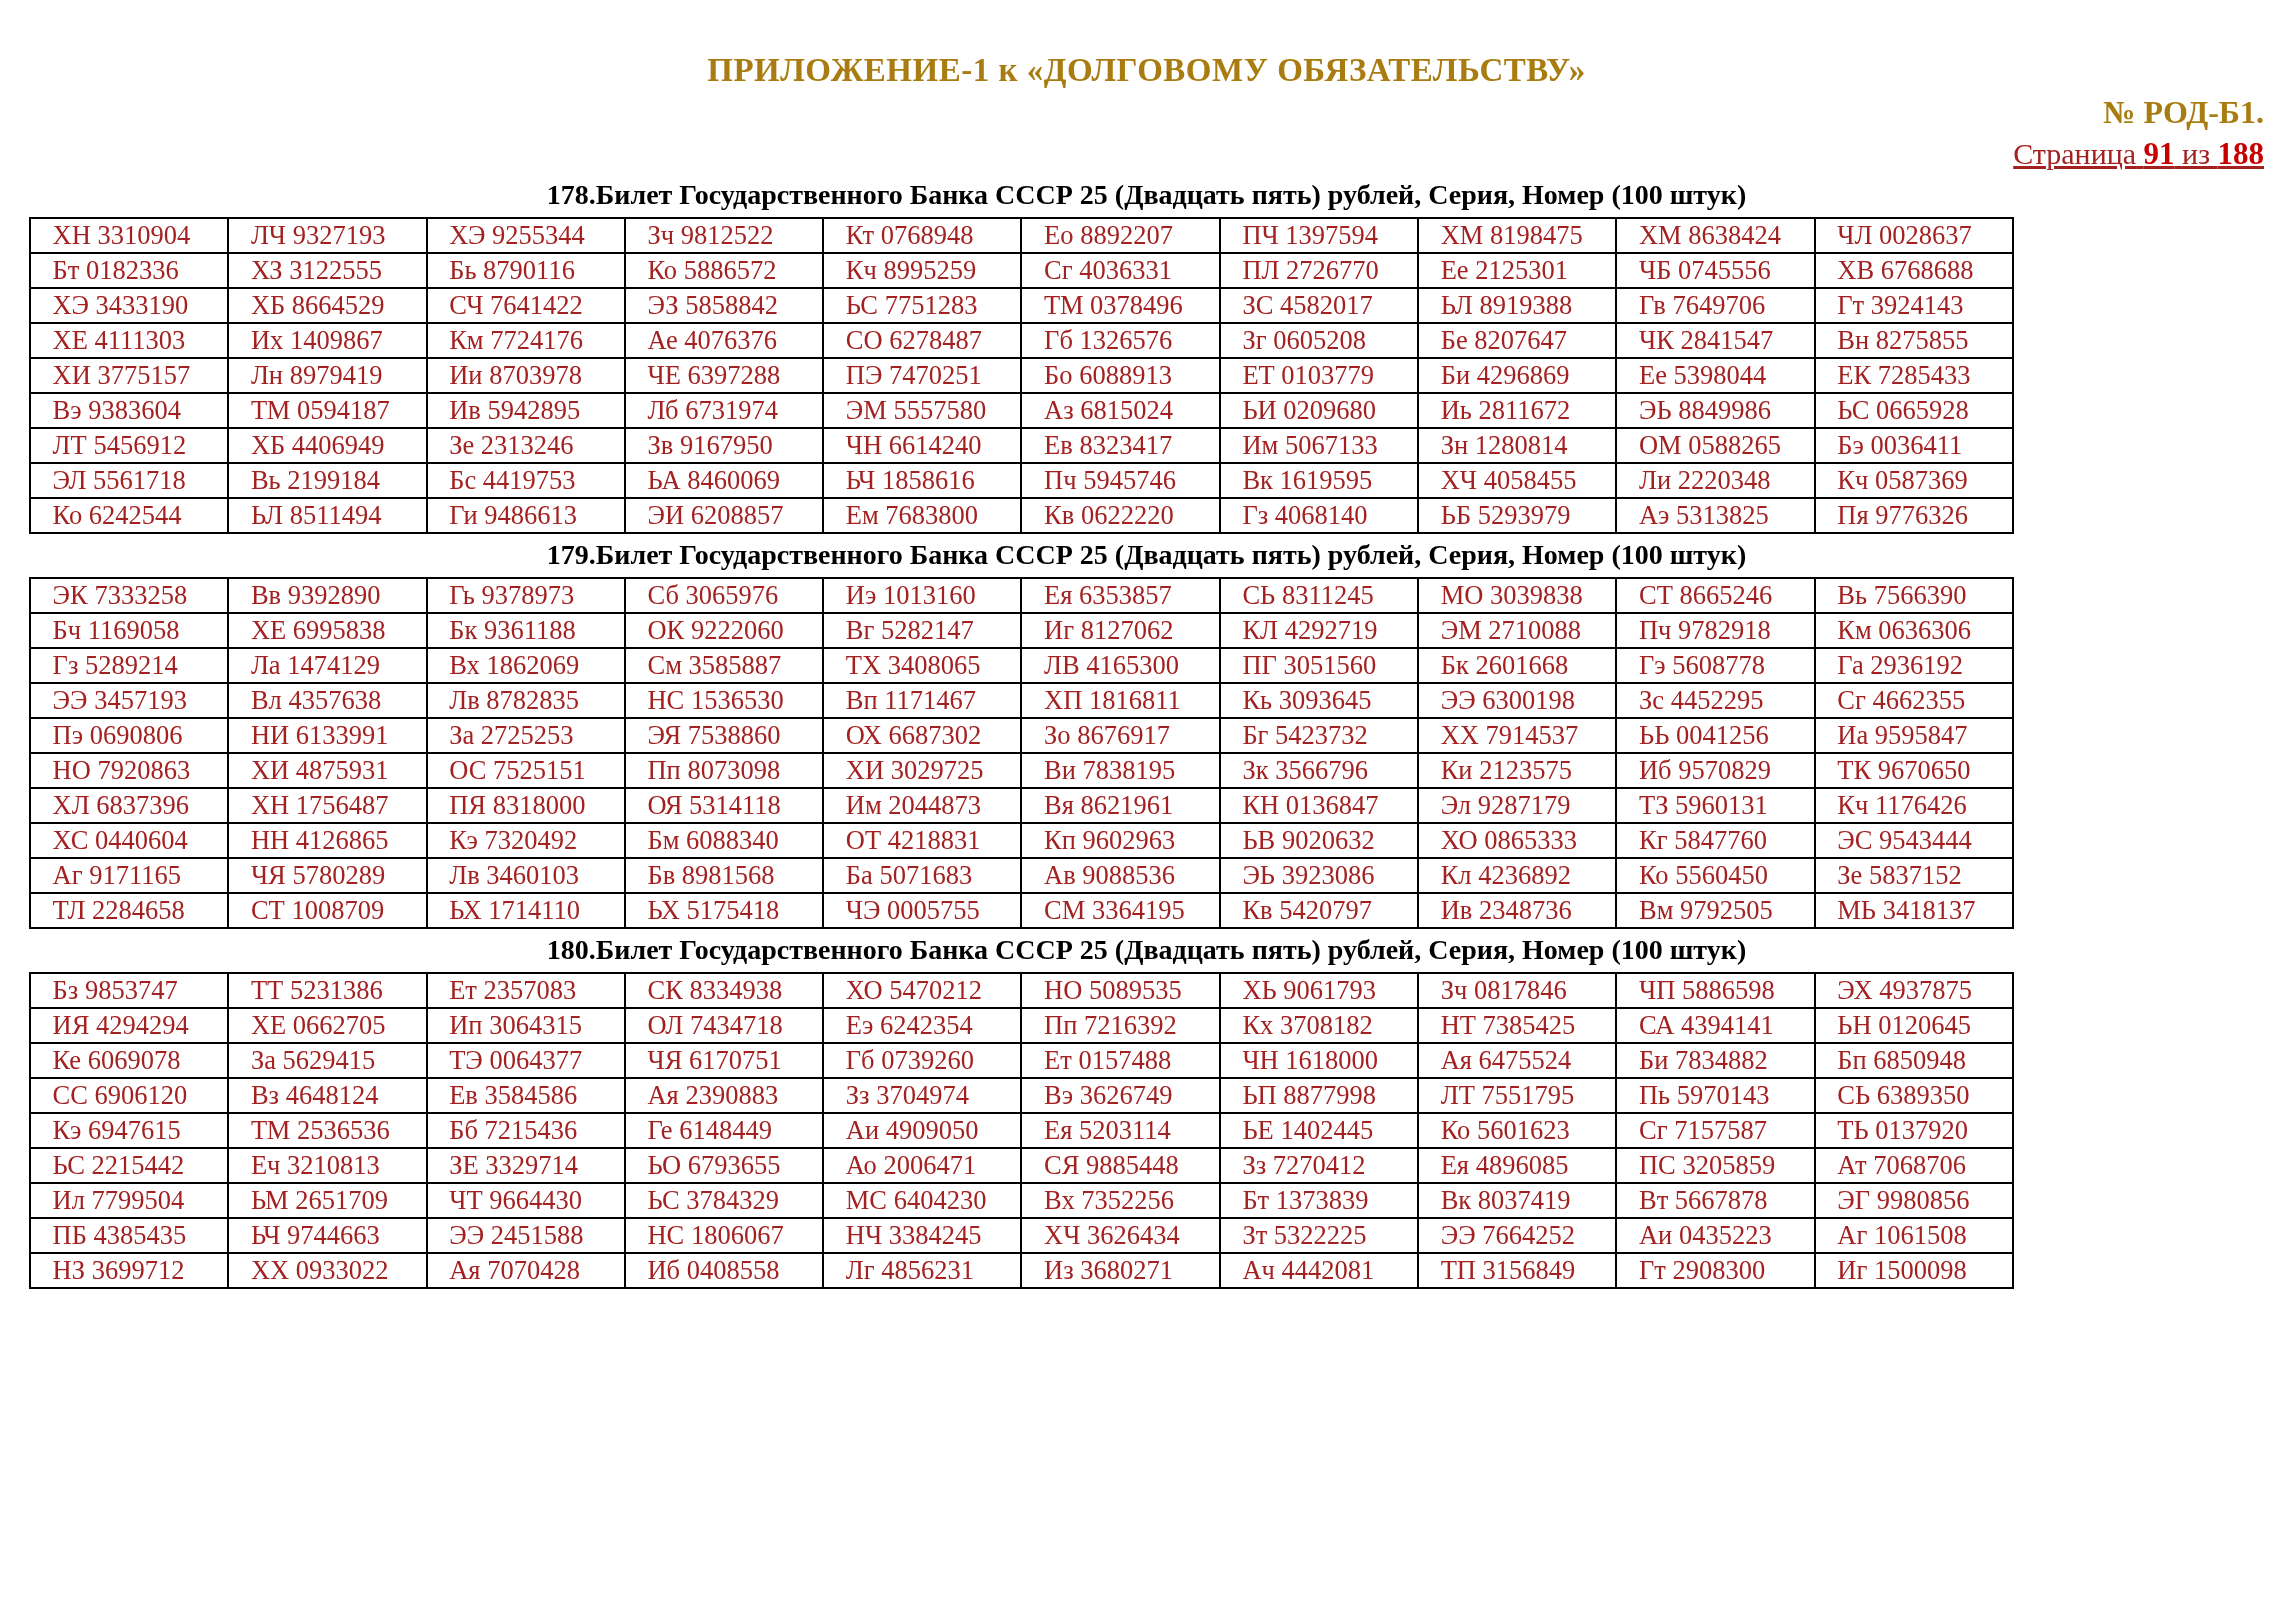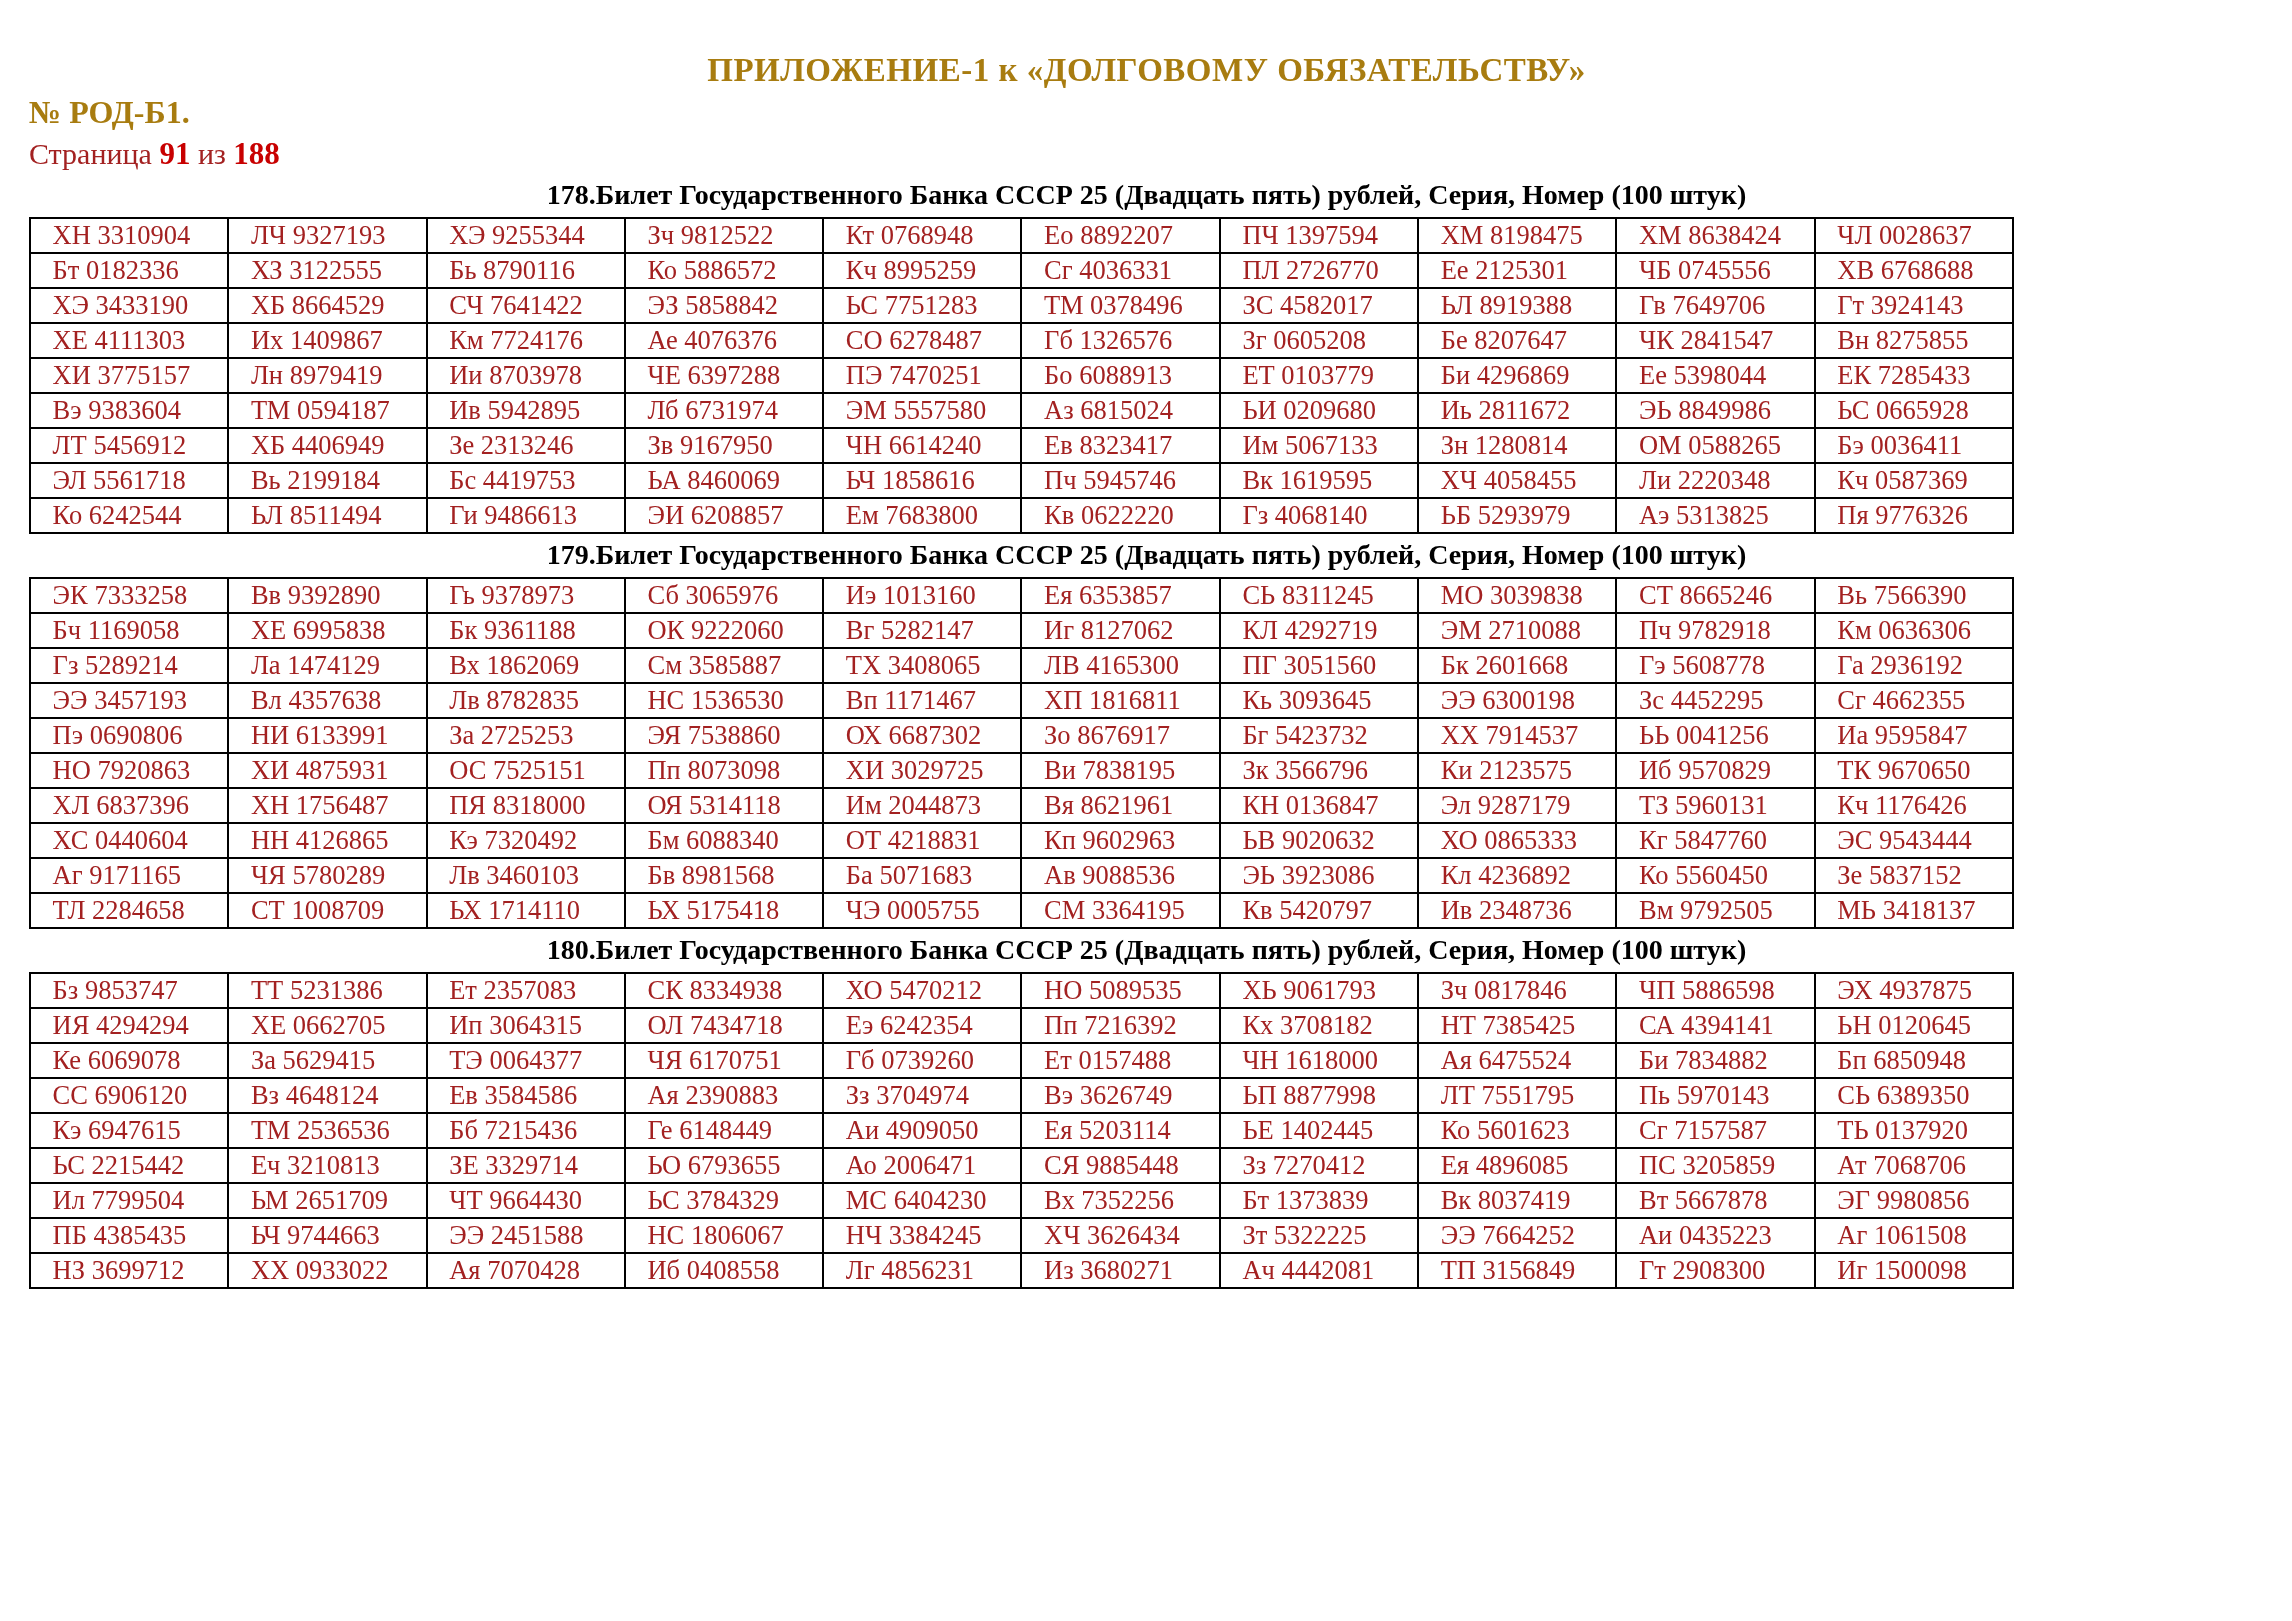--- a/index.html
+++ b/index.html
@@ -20,31 +20,32 @@
   }
   .title-line1 {
     text-align: center;
     font-size: 33px;
     font-weight: bold;
     color: #A87C10;
     line-height: 43px;
     letter-spacing: 0.5px;
   }
   .title-line2 {
-    text-align: left;
+    text-align: right;
     font-size: 32px;
     font-weight: bold;
     color: #A87C10;
     line-height: 41px;
   }
   .page-line {
-    text-align: left;
+    text-align: right;
     font-size: 30px;
     color: #A32121;
     line-height: 41px;
+    text-decoration: underline;
   }
   .page-line .page-num {
     font-weight: bold;
     color: #C80000;
     font-size: 31px;
   }
   .section-header {
     text-align: center;
     font-size: 28px;
     font-weight: bold;

